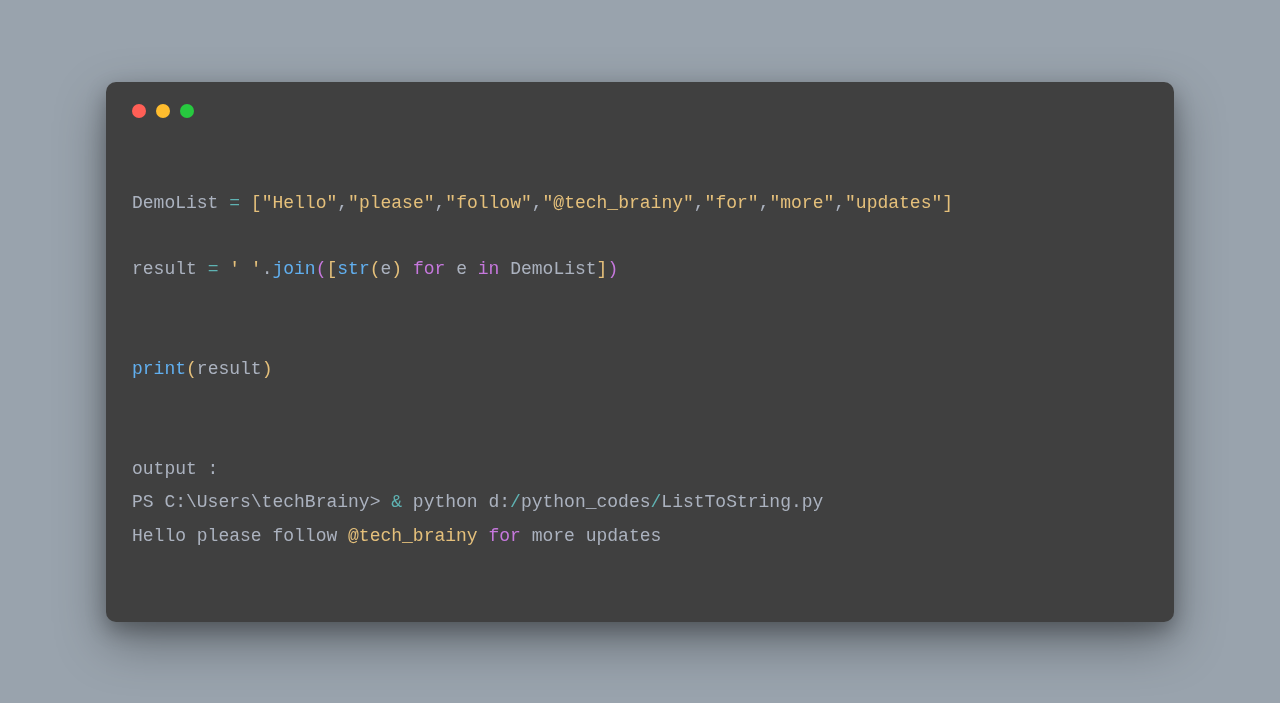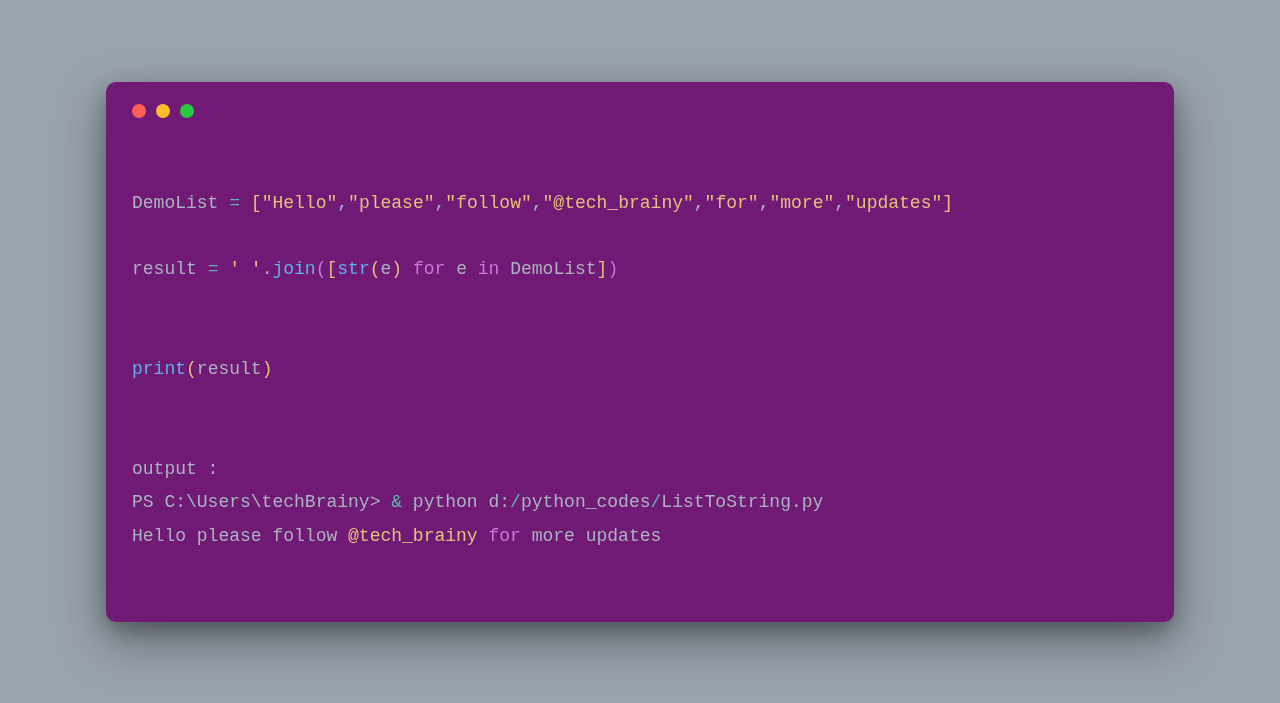--- a/index.html
+++ b/index.html
@@ -8,21 +8,21 @@
       height: 703px;
       background: #99a3ad;
       display: flex;
       align-items: center;
       justify-content: center;
       font-family: "SF Mono", "Monaco", "Menlo", "Consolas", "Courier New", monospace;
     }
     .window {
       width: 1068px;
       height: 540px;
-      background: #701a75;
+      background: #404040;
       border-radius: 10px;
       box-shadow: 0 20px 50px rgba(0,0,0,0.35), 0 8px 20px rgba(0,0,0,0.25);
       padding: 22px 26px;
       overflow: hidden;
     }
     .dots {
       display: flex;
       gap: 10px;
       margin-bottom: 36px;
     }

